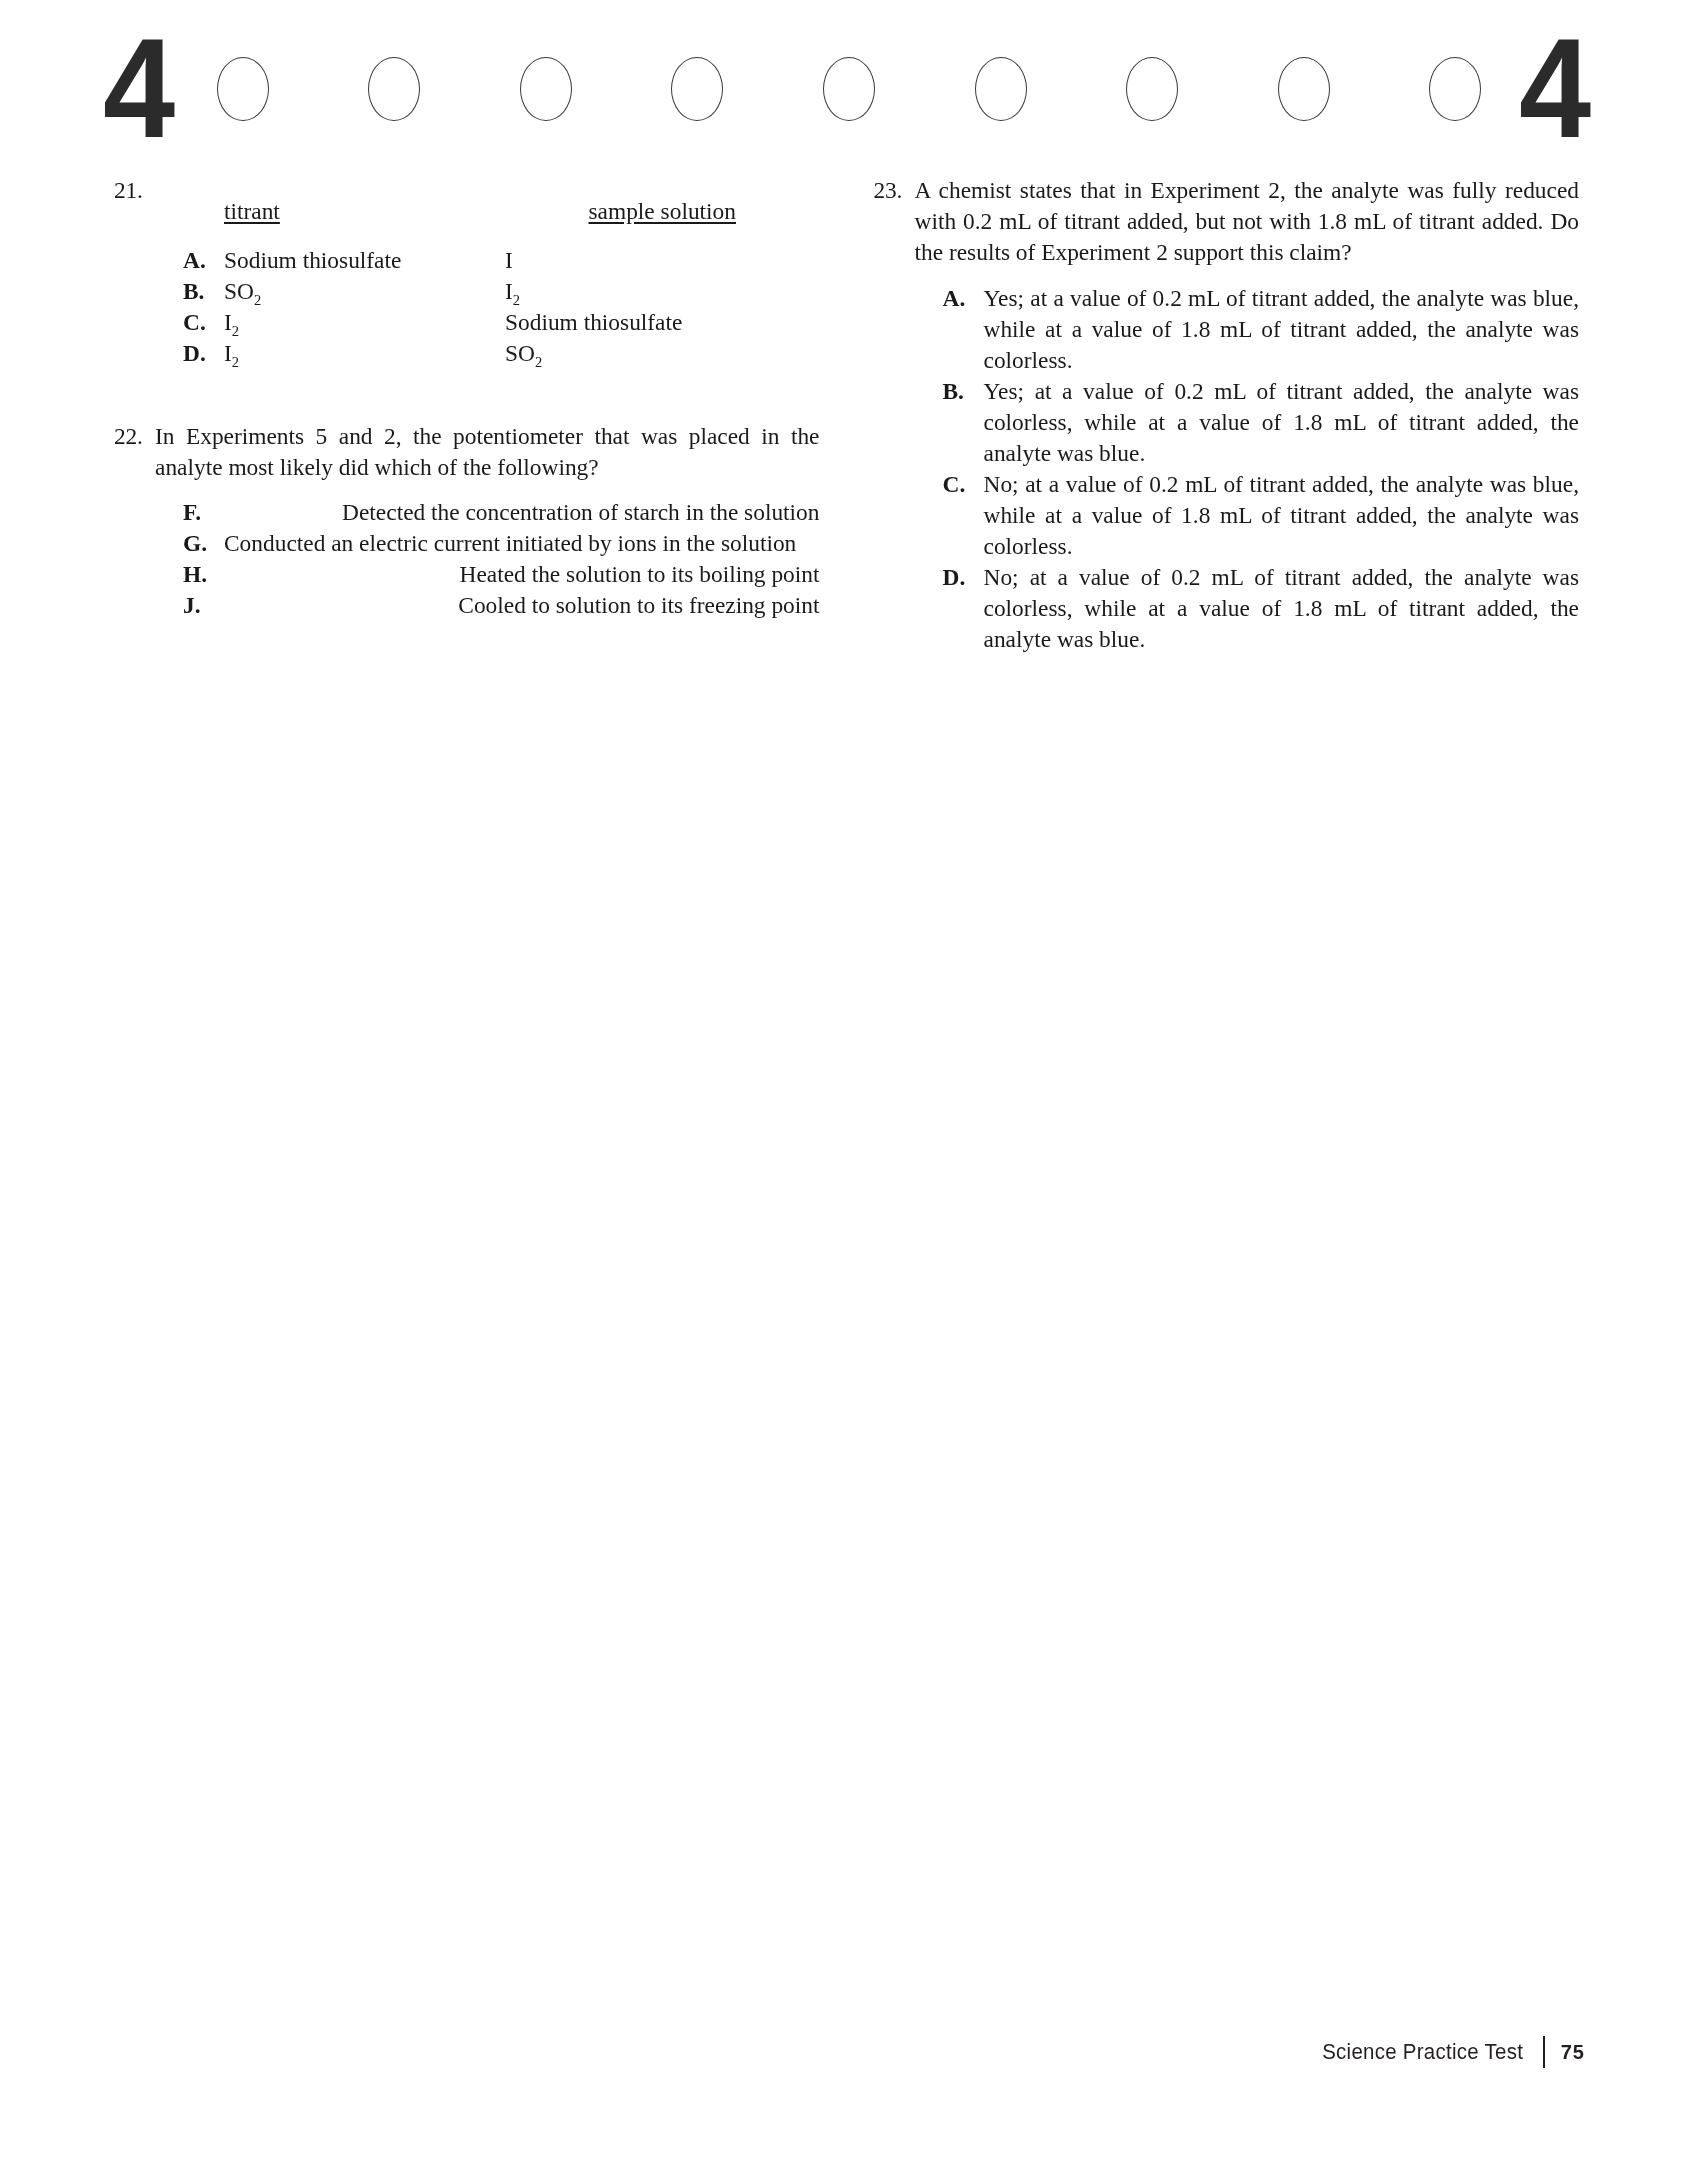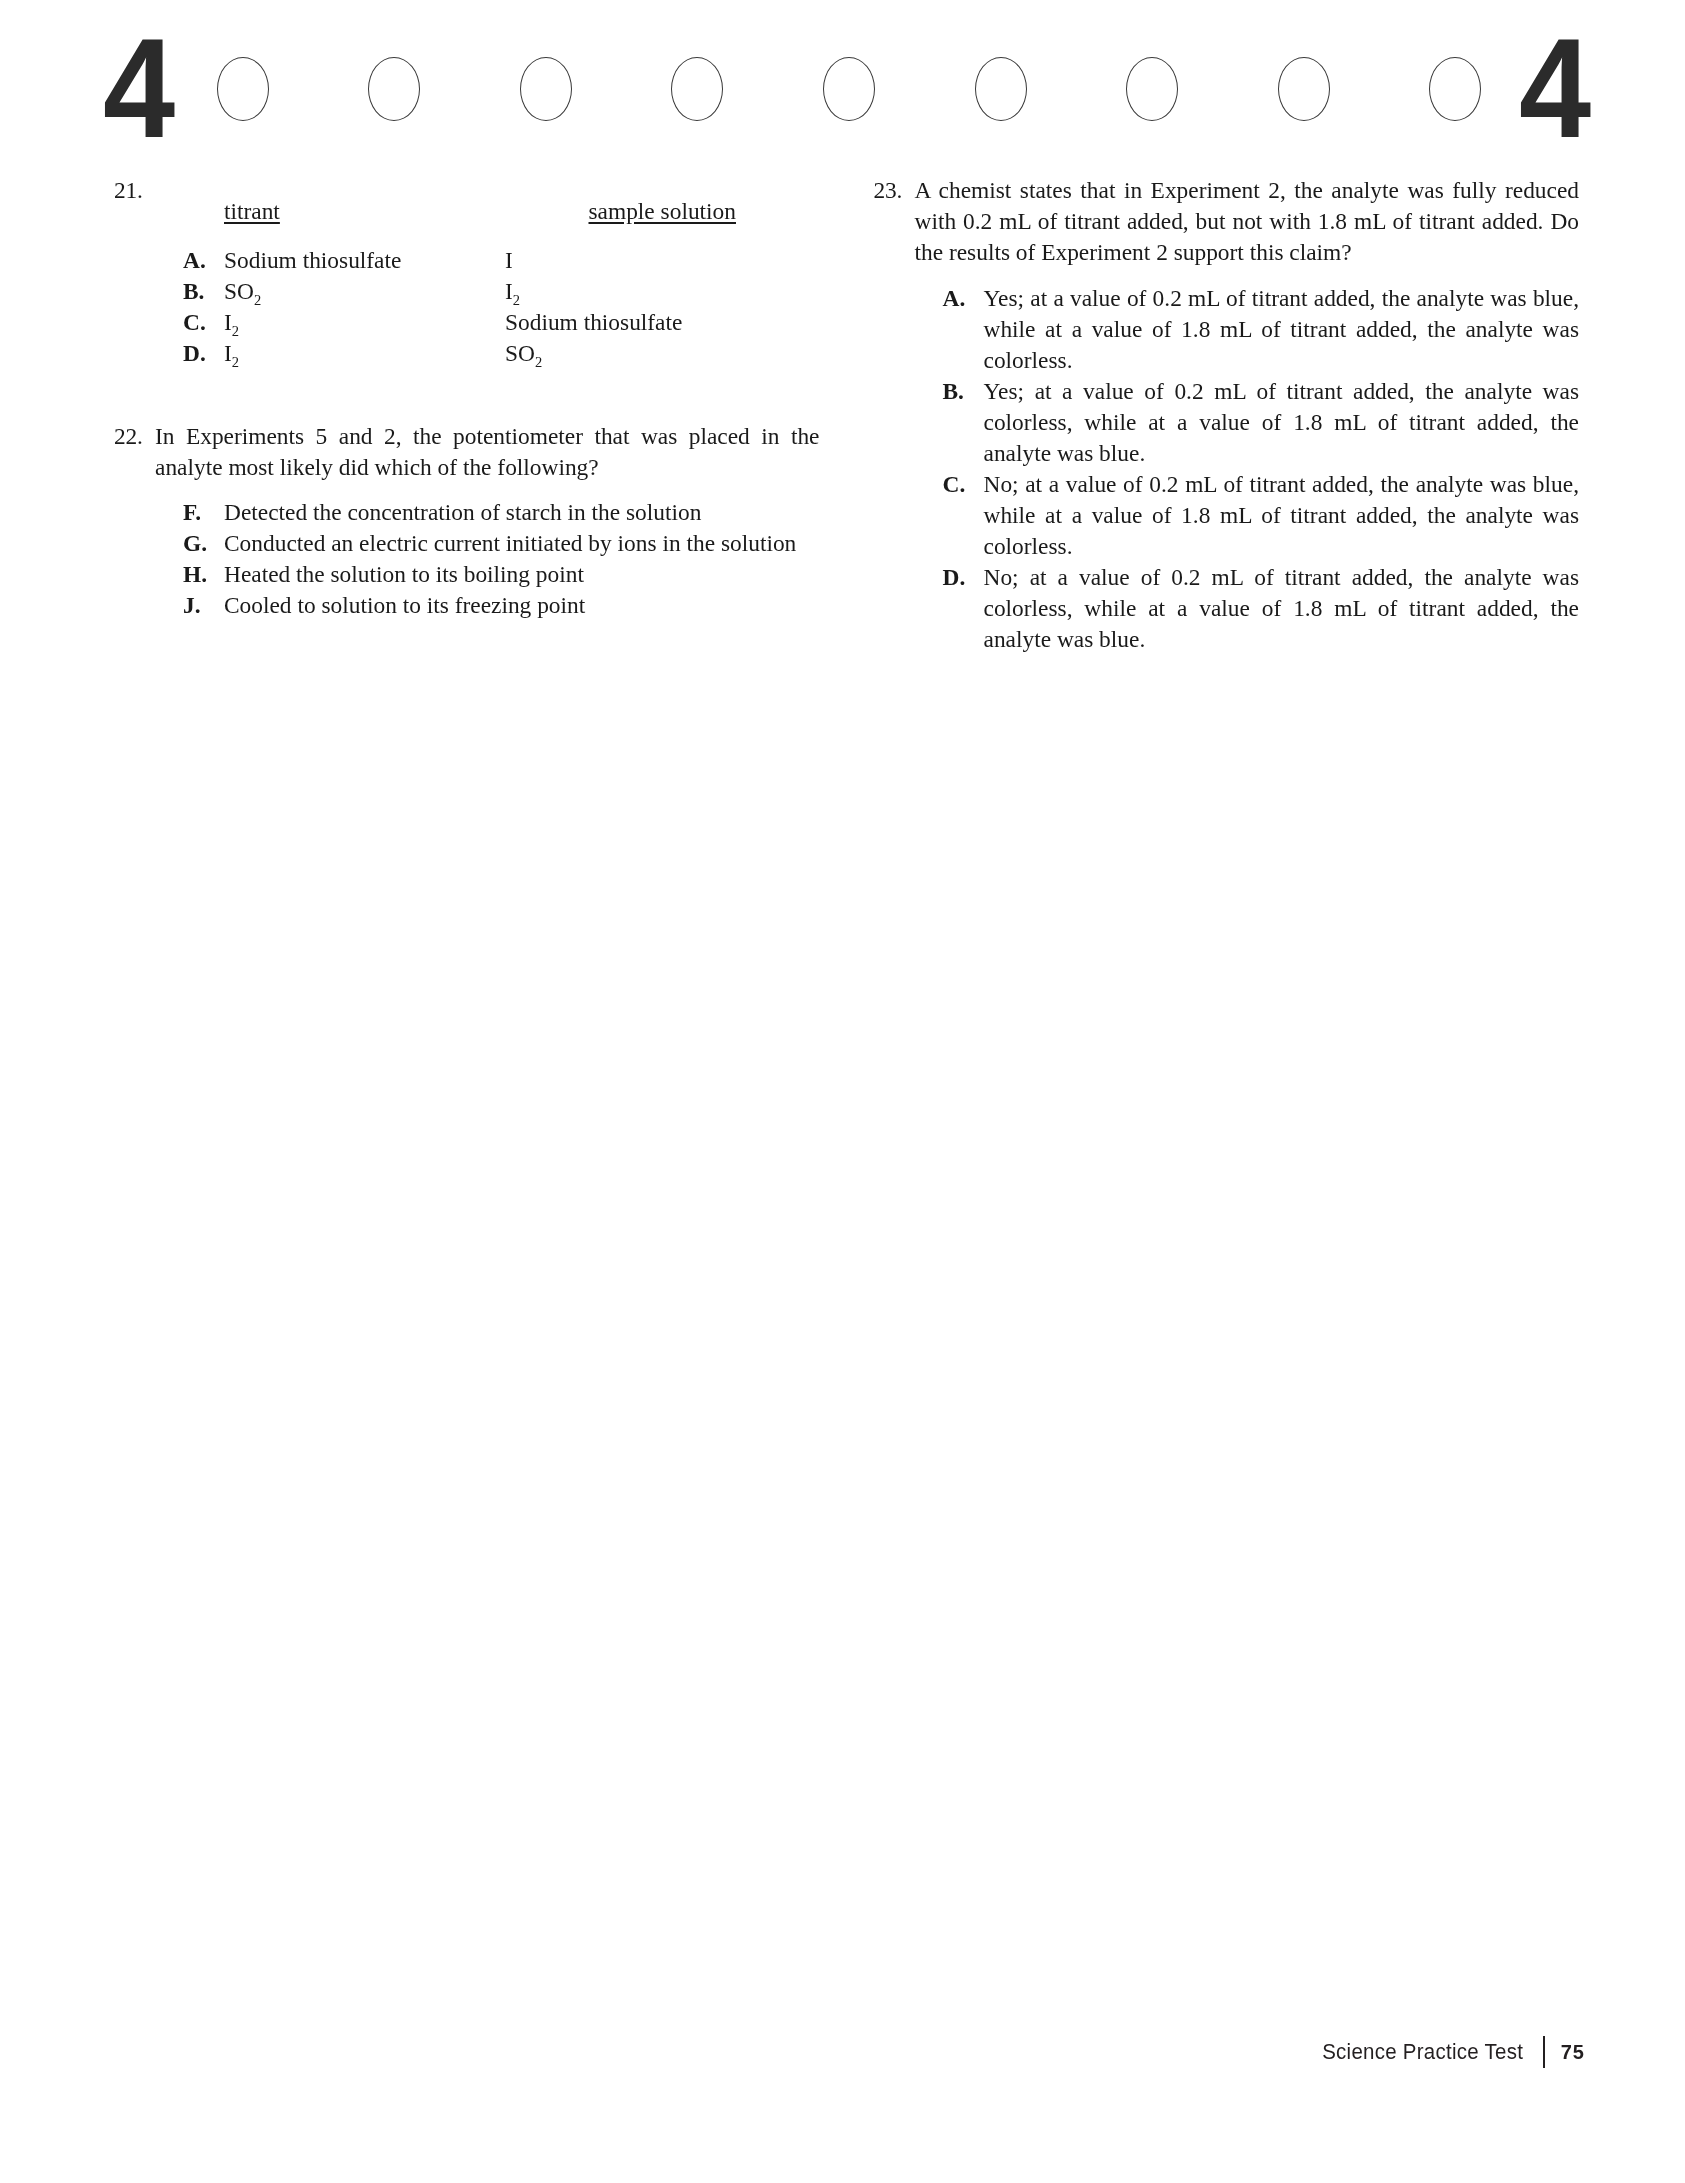--- a/index.html
+++ b/index.html
@@ -85,21 +85,21 @@
   .choice-letter{
     font-weight:700;
     width:41px;
     flex:0 0 41px;
   }
   .choice-text{
     flex:1 1 auto;
     text-align:justify;
     text-justify:inter-word;
   }
-  .choice-text.noj{ text-align:left; }
+  .choice-text.noj{ text-align:right; }
 
   
   .ans-table{ margin-top:21.4px; margin-left:28px; }
   .ans-head{
     display:flex;
     font-size:23.4px;
     line-height:31px;
     margin-bottom:17.4px;
   }
   .ans-head .sp{ flex:0 0 41px; }

